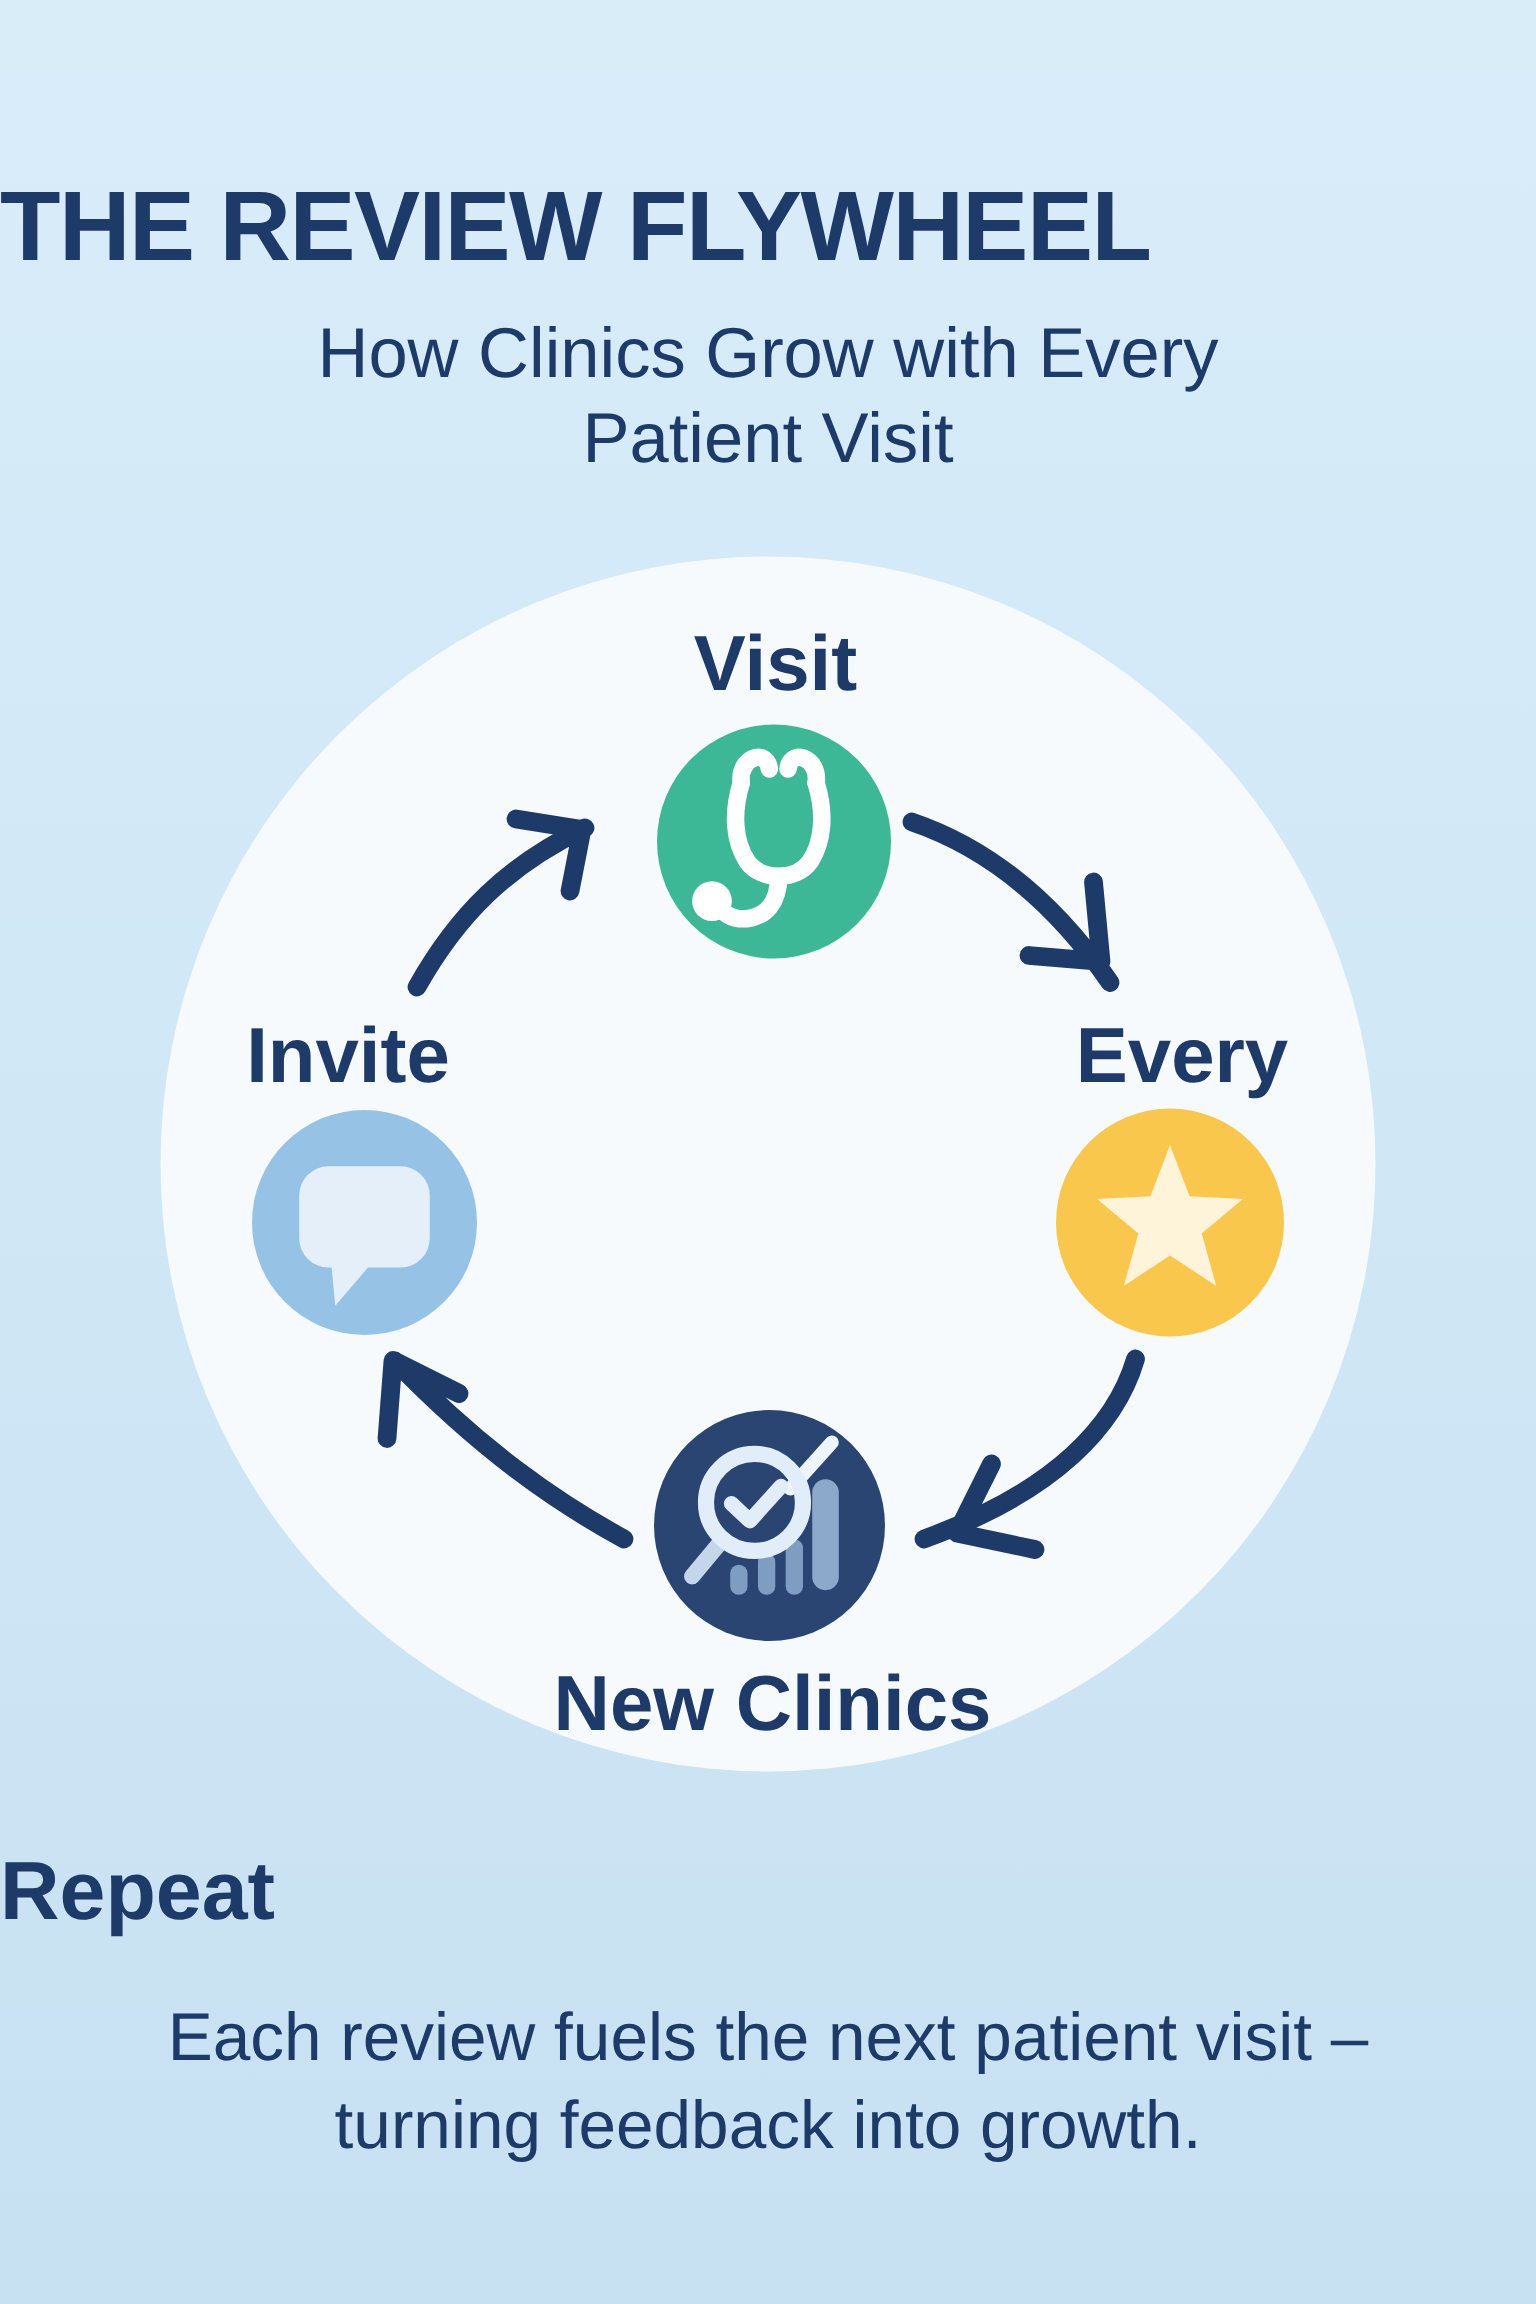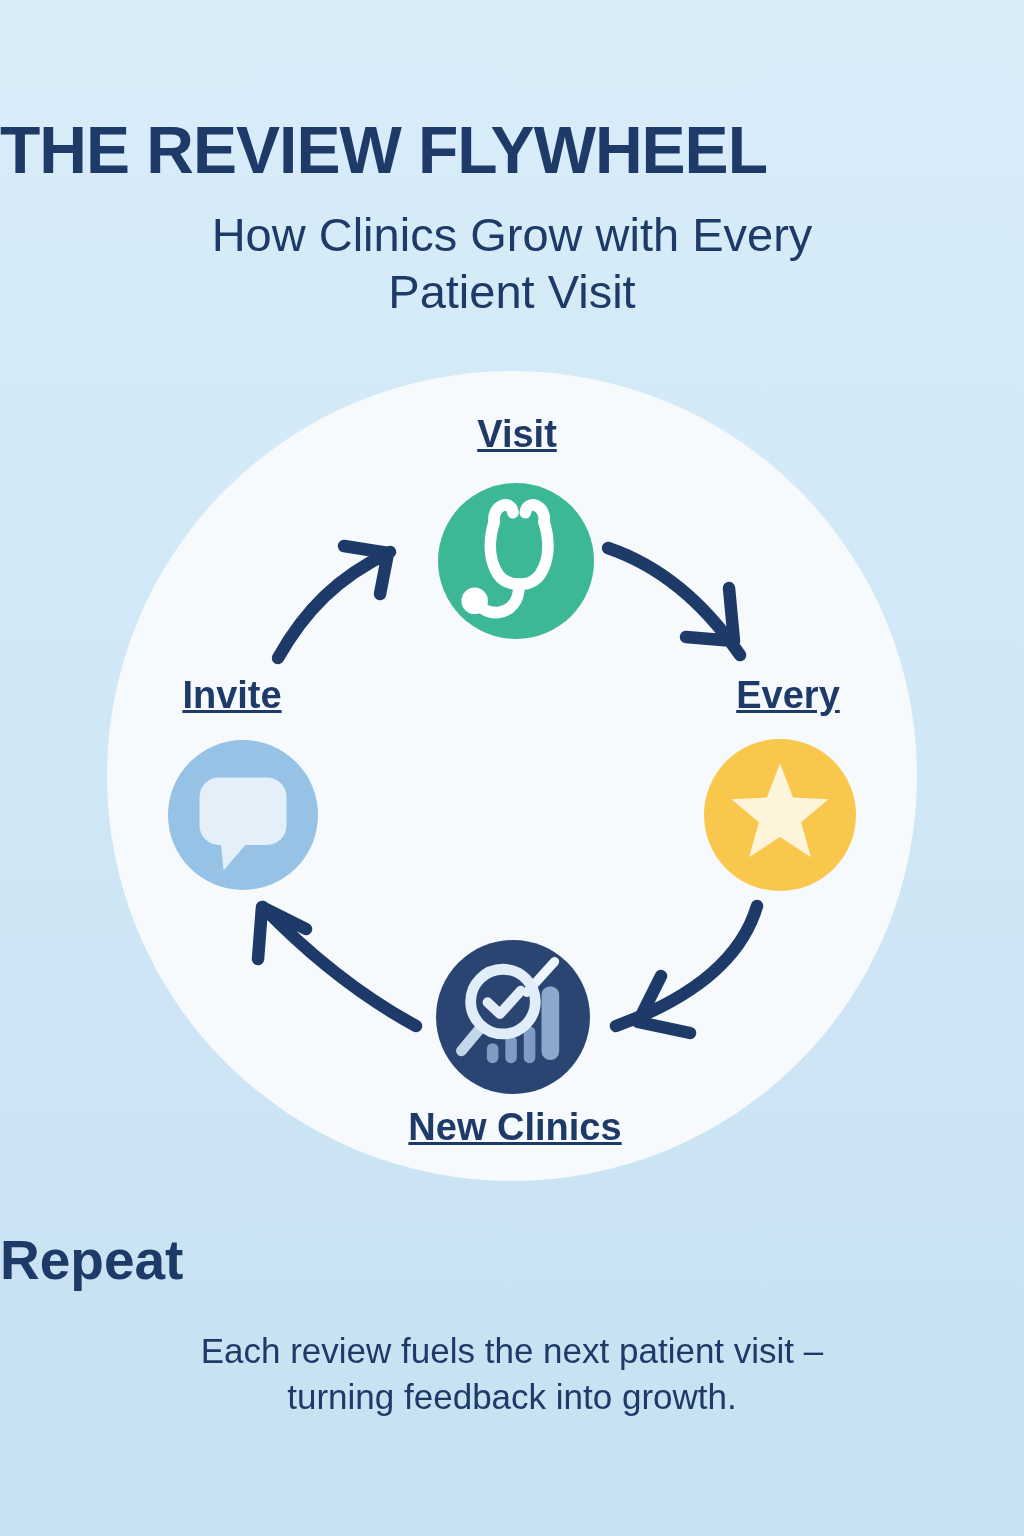--- a/index.html
+++ b/index.html
@@ -51,38 +51,37 @@
     position:absolute;border-radius:50%;
     display:flex;align-items:center;justify-content:center;
   }
   .node svg{width:100%;height:100%;}
   .node-visit{left:438px;top:483px;width:156px;height:156px;background:var(--visit-teal);}
   .node-review{left:704px;top:739px;width:152px;height:152px;background:var(--review-yellow);}
   .node-invite{left:168px;top:740px;width:150px;height:150px;background:var(--invite-blue);}
   .node-new-patients{left:436px;top:940px;width:154px;height:154px;background:var(--new-patients-navy);}
   .node-label{
     position:absolute;
-    font-size:38px;font-weight:700;color:var(--ink);
+    font-size:52px;font-weight:700;color:var(--ink);
     transform:translateX(-50%);
     white-space:nowrap;
-    text-decoration:underline;
   }
   .label-visit{left:517px;top:413px;}
   .label-review{left:788px;top:674px;}
   .label-invite{left:232px;top:674px;}
   .label-new-patients{left:515px;top:1106px;}
   .repeat{
     position:absolute;top:1228px;left:0;width:100%;
     text-align:left;
     font-size:55px;font-weight:700;color:var(--ink);
   }
   .footer-text{
     position:absolute;top:1328px;left:0;width:100%;
     text-align:center;
-    font-size:35px;font-weight:500;line-height:1.32;
+    font-size:45px;font-weight:500;line-height:1.32;
     white-space:pre-line;color:var(--ink);
   }
 </style>
 </head>
 <body>
 
 <div id="canvas">
 
   <h1 class="title">THE REVIEW FLYWHEEL</h1>
   <h2 class="subtitle">How Clinics Grow with Every

